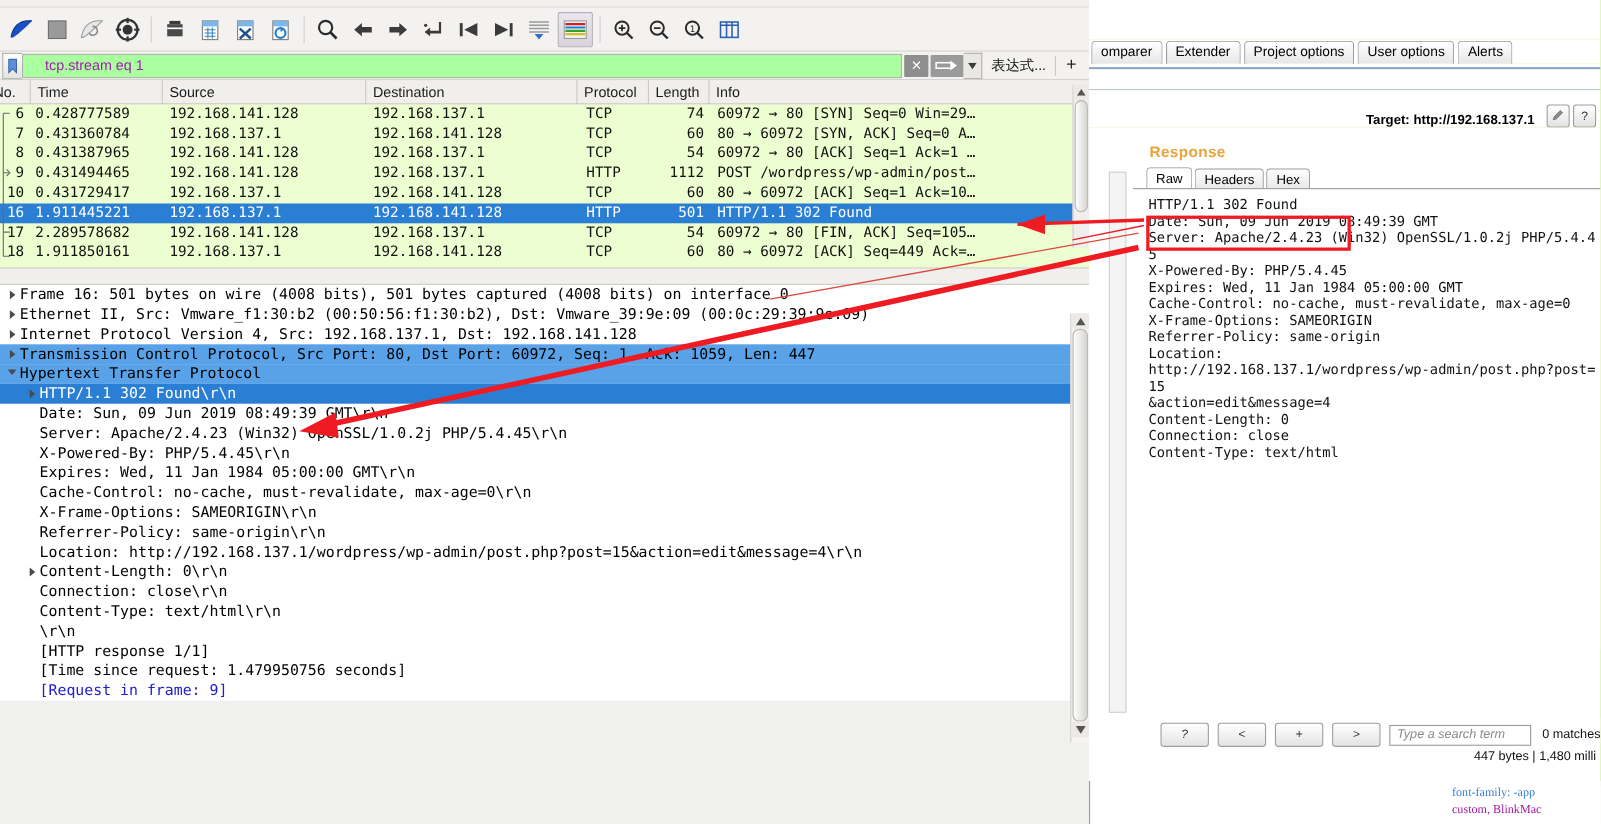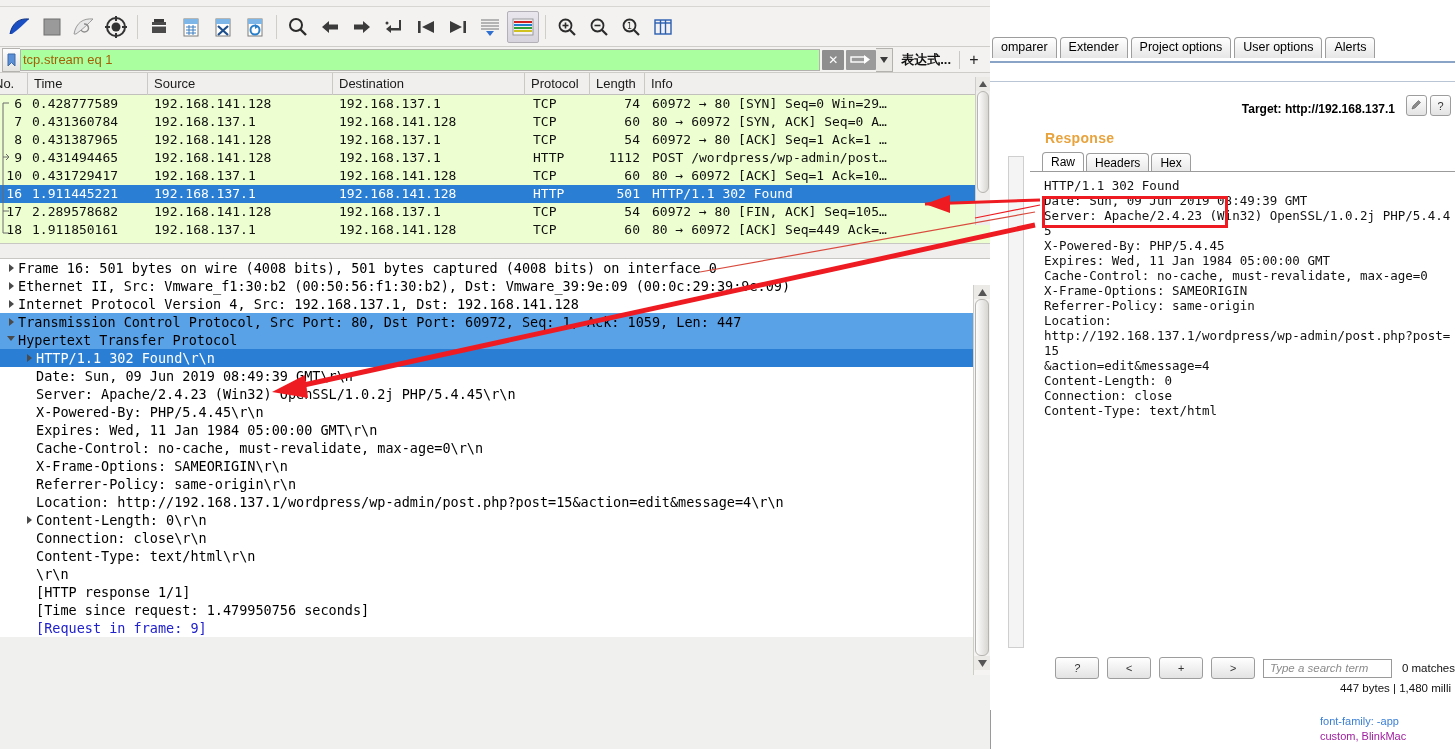--- a/index.html
+++ b/index.html
@@ -6,21 +6,21 @@
   body{
     width:1455px;height:749px;overflow:hidden;position:relative;
     background:#ffffff;
     font-family:"Liberation Sans", sans-serif;
     font-size:12px;color:#000;
   }
 
   
   #bg-code{
     position:absolute; left:1320px; top:714px; width:135px; height:35px;
-    background:#ffffff; font-family:Liberation Sans, sans-serif; font-size:11px;
+    background:#ffffff; font-family:Liberation Serif, serif; font-size:11px;
     line-height:15px; overflow:hidden; white-space:pre; z-index:0;
   }
   #bg-code .k{color:#3a7fd5;}
   #bg-code .p{color:#a020a0;}
 
   
   #wireshark{
     position:absolute; left:0; top:0; width:990px; height:749px;
     background:#f0f0ee; border-right:1px solid #9a9a9a; z-index:5;
     overflow:hidden;
@@ -43,37 +43,37 @@
     height:26px;display:flex;align-items:center;background:#f3f2f0;
     border-bottom:1px solid #cfcdc9; padding:1px 2px; box-sizing:border-box;
   }
   .filter-bookmark{
     width:17px;height:22px;background:linear-gradient(#fdfdfd,#e4e3e0);
     border:1px solid #b4b2ae;border-right:none;
     display:flex;align-items:center;justify-content:center;
   }
   .filter-input{
     flex:1;height:22px;background:#aaff9f;border:1px solid #b4b2ae;
-    display:flex;align-items:center;padding-left:2px;box-sizing:border-box;
-    font-family:"Liberation Sans",sans-serif;font-size:13px;color:#a16207;
+    display:flex;align-items:center;padding-left:20px;box-sizing:border-box;
+    font-family:"Liberation Sans",sans-serif;font-size:13px;color:#a21caf;
   }
   .filter-btn{
     height:20px;min-width:22px;background:#8e8e8e;color:#fff;
     display:flex;align-items:center;justify-content:center;
     margin-left:2px;border-radius:1px;font-size:12px;
   }
   .filter-arrowbtn{
     height:20px;width:30px;background:#9a9a9a;margin-left:2px;border-radius:1px;
     display:flex;align-items:center;justify-content:center;
   }
   .filter-caret{
     height:22px;width:16px;background:#e9e8e5;border:1px solid #b4b2ae;
     border-left:none;display:flex;align-items:center;justify-content:center;
   }
-  .filter-expr{padding:0 8px;font-size:13px;color:#111;font-weight:bold;}
+  .filter-expr{padding:0 8px;font-size:13px;color:#111;}
   .filter-vsep{width:1px;height:18px;background:#cac8c4;}
   .filter-plus{width:28px;text-align:center;font-size:16px;color:#222;}
 
   
   .pl-header{
     display:flex;height:22px;background:#f0efed;
     border-bottom:1px solid #c2c0bc;font-size:13px;color:#1b1b1b;
     align-items:center; box-sizing:border-box;
   }
   .pl-header > div{

